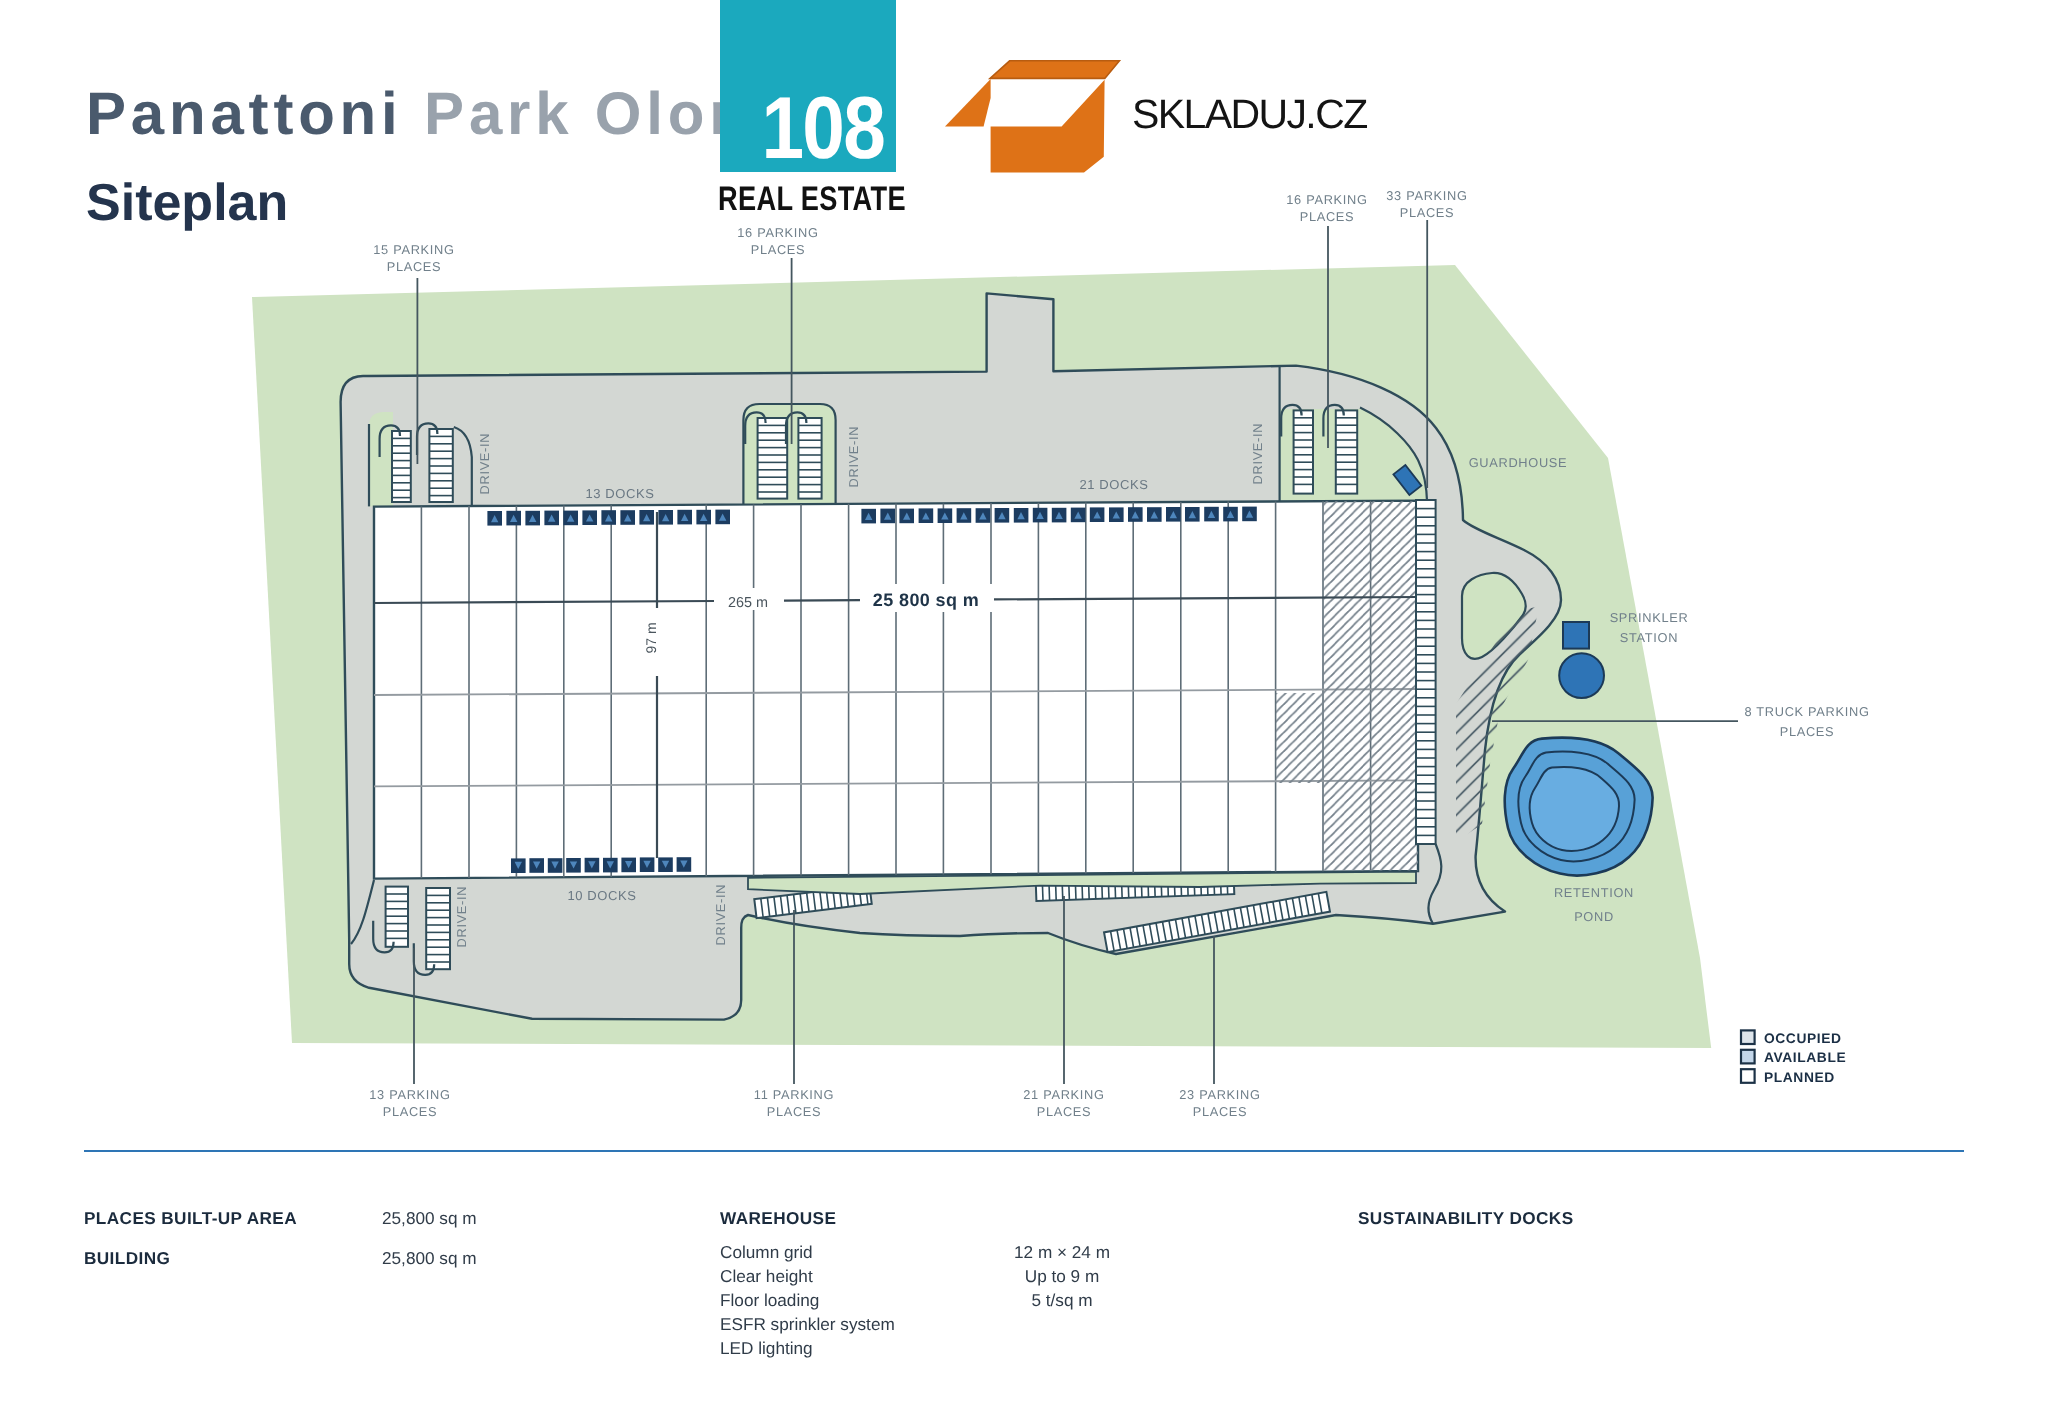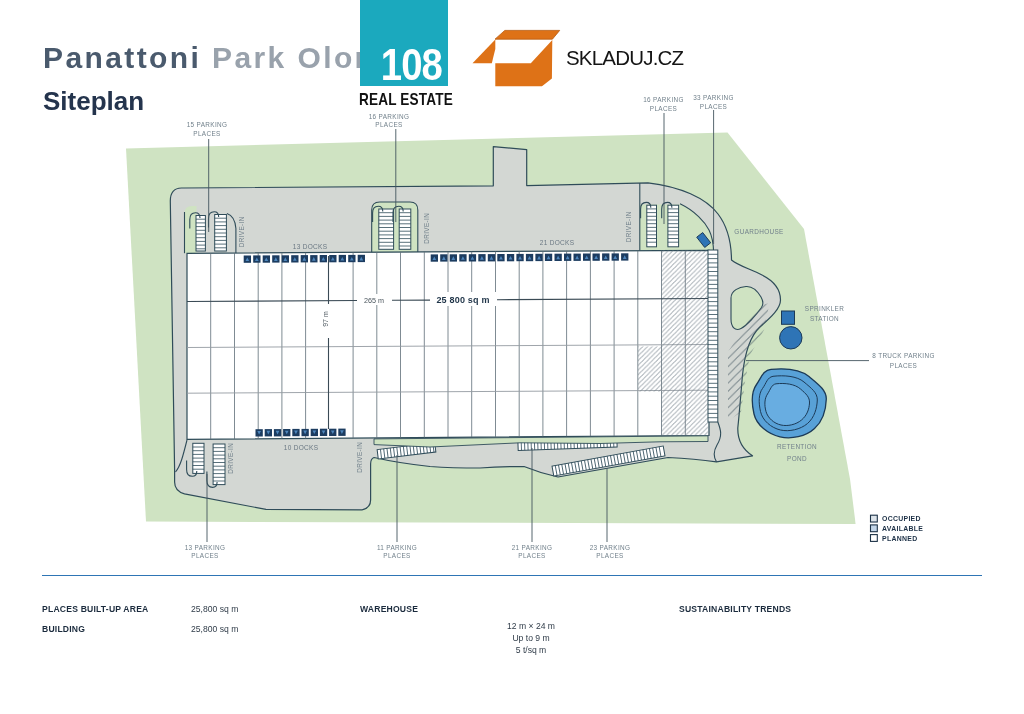--- a/index.html
+++ b/index.html
@@ -516,17 +516,18 @@
 <div class="abs" style="left:566px;top:45.8px;font-size:20.5px;font-weight:normal;color:#141414;letter-spacing:-0.8px;white-space:nowrap;">SKLADUJ.CZ</div>
 
 <div class="abs" style="left:42px;top:574.5px;width:940px;height:1.5px;background:#2e75b5;"></div>
 
 <div class="abs" style="left:42px;top:604px;font-size:8.6px;font-weight:bold;color:#1b2b3d;letter-spacing:0.2px;">PLACES BUILT-UP AREA</div>
 <div class="abs" style="left:191px;top:604px;font-size:8.6px;color:#303c49;">25,800 sq m</div>
 <div class="abs" style="left:42px;top:623.5px;font-size:8.6px;font-weight:bold;color:#1b2b3d;letter-spacing:0.2px;">BUILDING</div>
 <div class="abs" style="left:191px;top:623.5px;font-size:8.6px;color:#303c49;">25,800 sq m</div>
 
 <div class="abs" style="left:360px;top:604px;font-size:8.6px;font-weight:bold;color:#1b2b3d;letter-spacing:0.2px;">WAREHOUSE</div>
+<div class="abs" style="left:360px;top:619.5px;font-size:8.6px;color:#303c49;line-height:12px;">Column grid<br>Clear height<br>Floor loading<br>ESFR sprinkler system<br>LED lighting</div>
 <div class="abs" style="left:507px;top:619.5px;font-size:8.6px;color:#303c49;line-height:12px;text-align:center;">12 m × 24 m<br>Up to 9 m<br>5 t/sq m</div>
 
-<div class="abs" style="left:679px;top:604px;font-size:8.6px;font-weight:bold;color:#1b2b3d;letter-spacing:0.2px;">SUSTAINABILITY TRENDS</div>
+<div class="abs" style="left:679px;top:604px;font-size:8.6px;font-weight:bold;color:#1b2b3d;letter-spacing:0.2px;">SUSTAINABILITY DOCKS</div>
 
 </div>
 
 </body></html>

